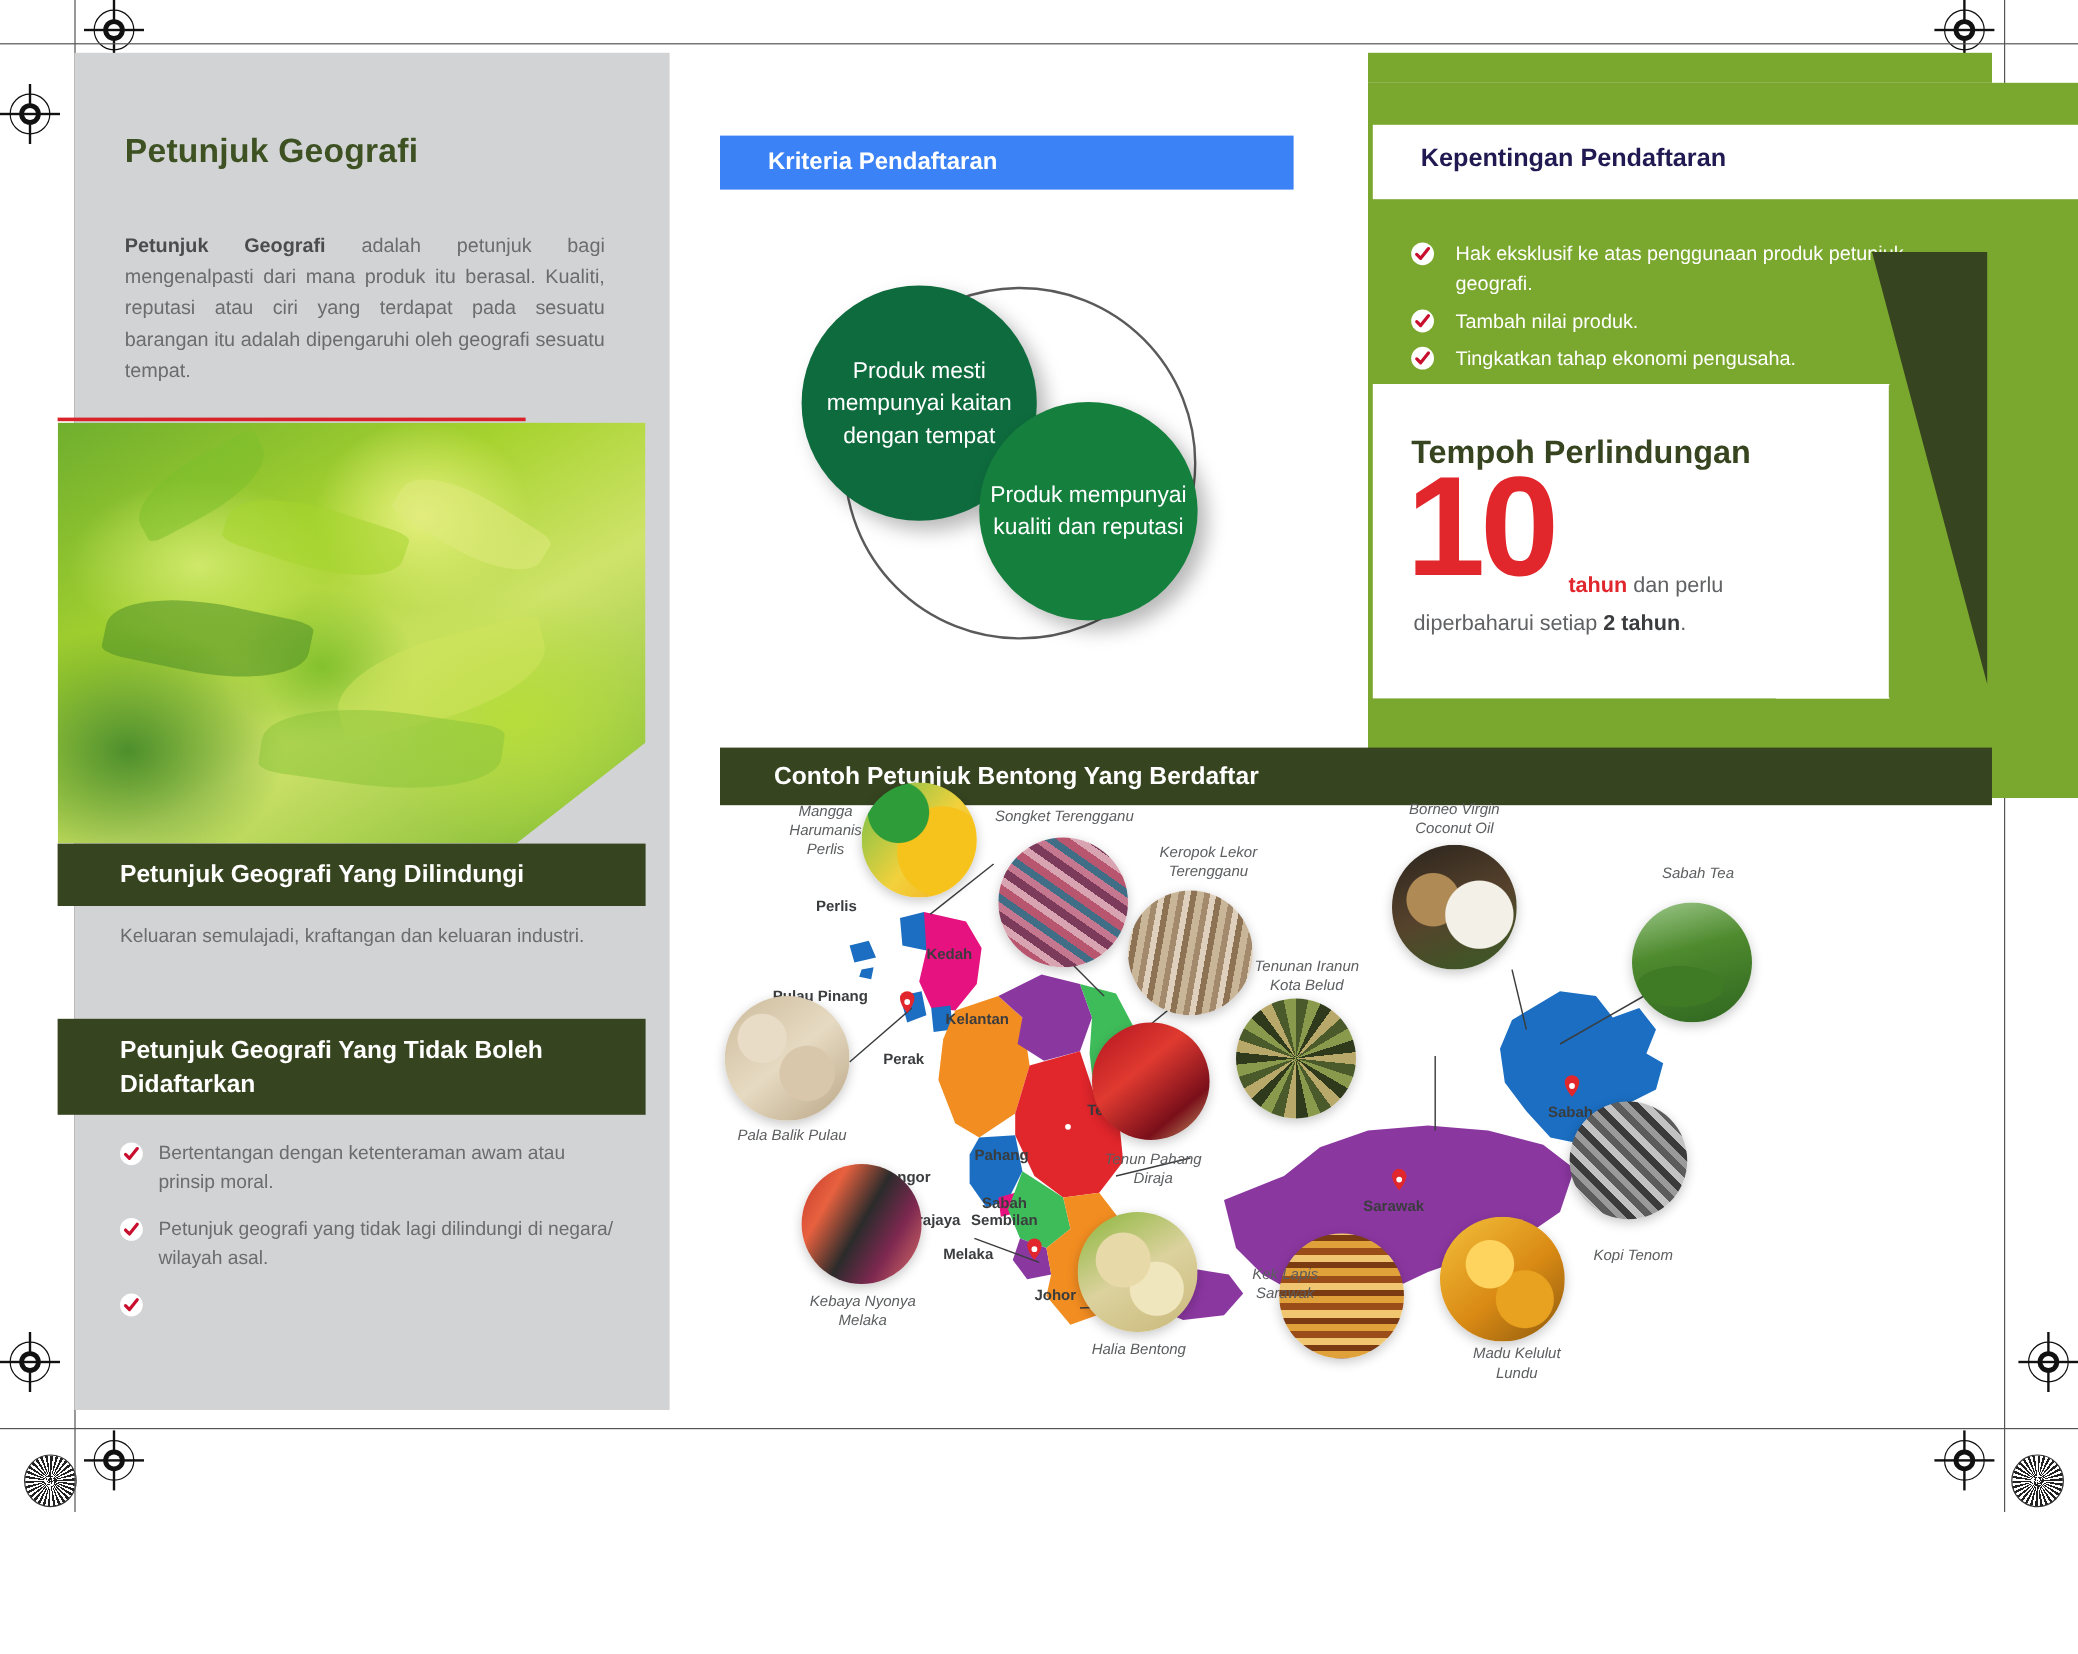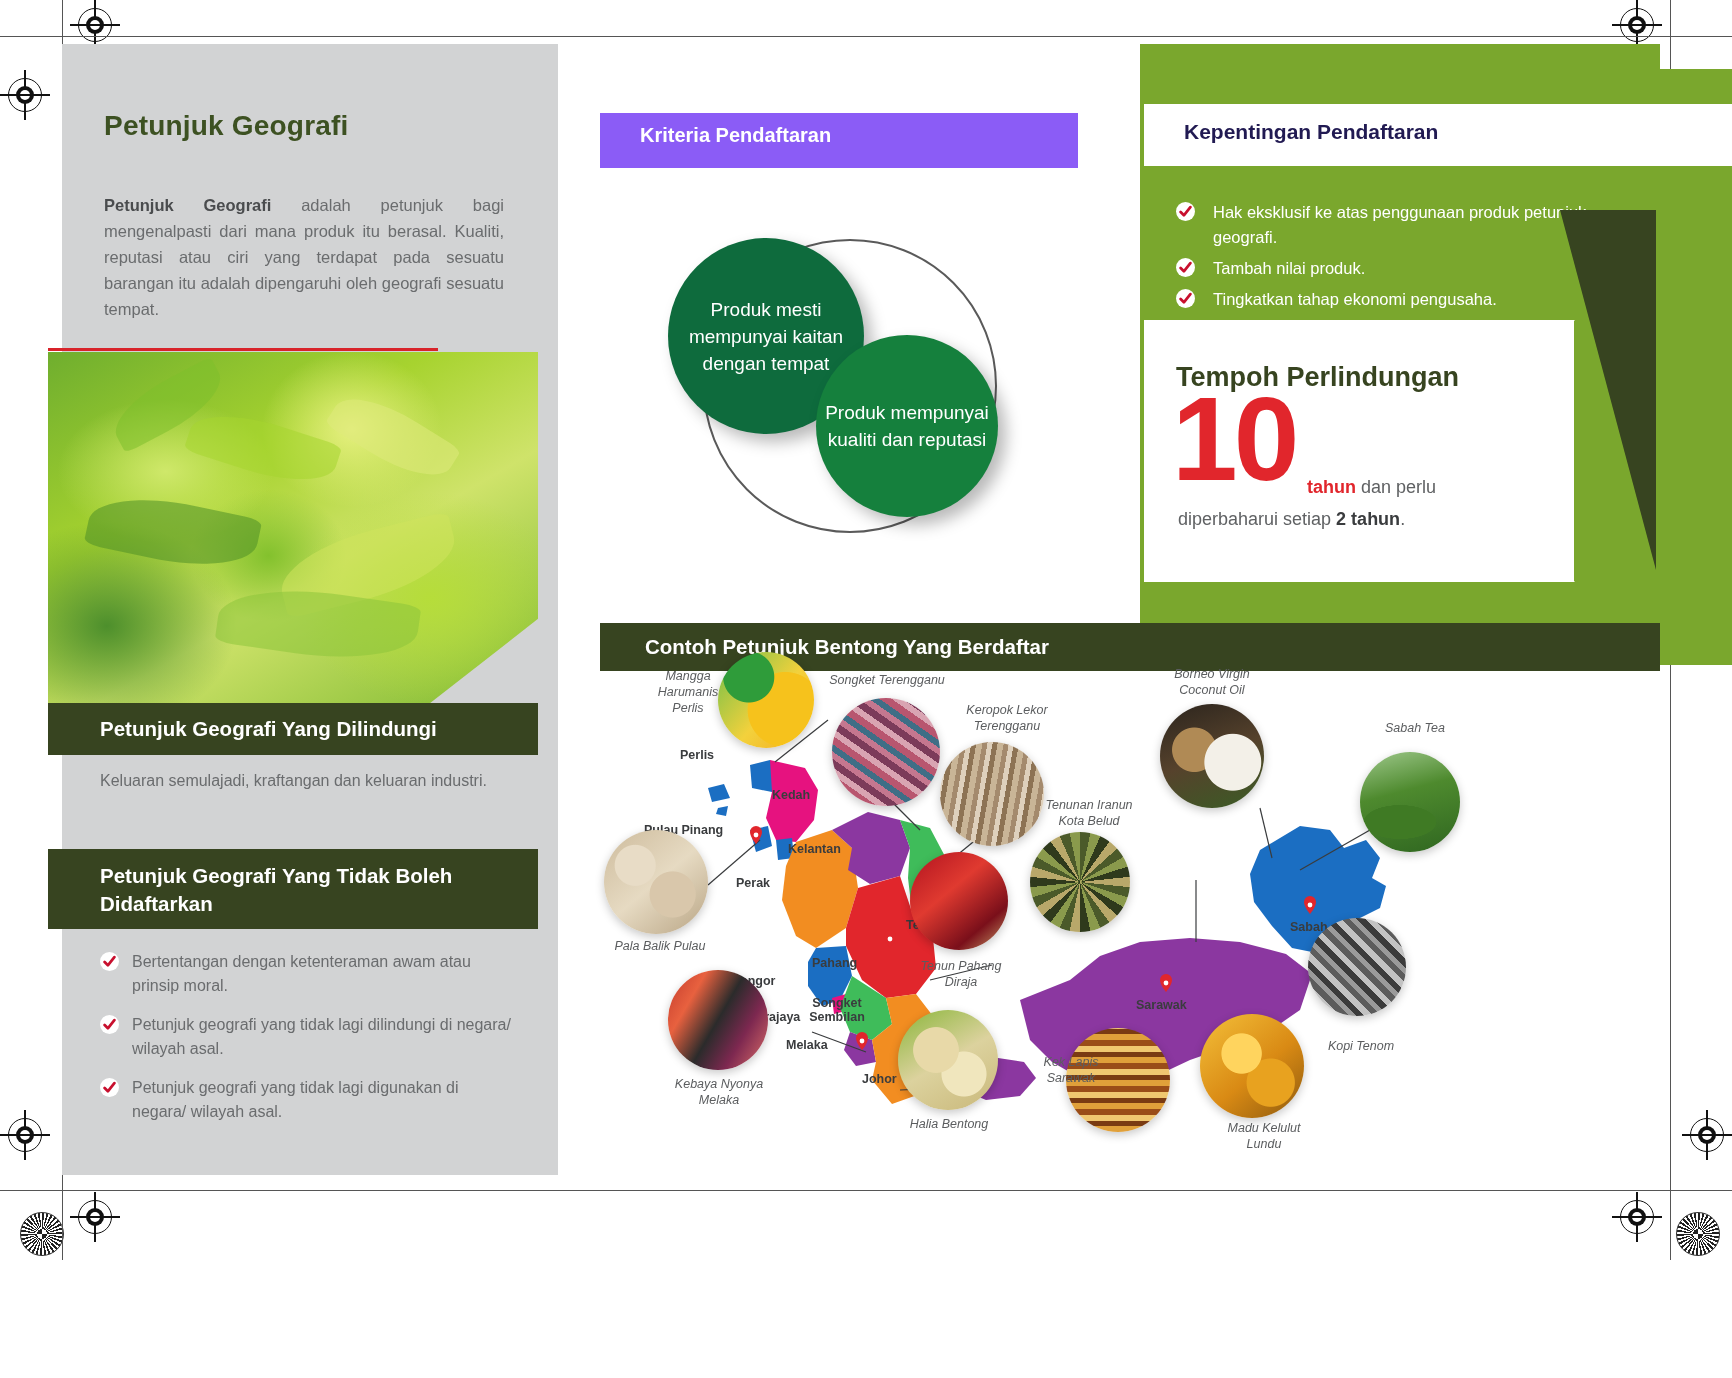--- a/index.html
+++ b/index.html
@@ -62,21 +62,21 @@
   .sec2-band{left:48px;top:849px;width:490px;height:80px;}
   .sec2-list{position:absolute;left:100px;top:950px;width:415px;}
 
   .li{position:relative;padding-left:32px;margin-bottom:15px;color:#6a6c6e;
      font-size:16px;line-height:24px;}
   .tick{position:absolute;left:0;top:2px;width:19px;height:19px;border-radius:50%;
     background:#fff;display:flex;align-items:center;justify-content:center;}
   .tick svg{width:13px;height:13px;display:block;}
 
   
-  .krit-band{position:absolute;left:600px;top:113px;width:478px;height:55px;background:#8b5cf6;}
+  .krit-band{position:absolute;left:600px;top:113px;width:478px;height:45px;background:#3b82f6;}
   .krit-band span{position:absolute;left:40px;top:11px;color:#fff;font-size:20px;font-weight:bold;}
   .venn{position:absolute;left:595px;top:215px;width:470px;height:330px;}
   .venn .ring{position:absolute;left:108px;top:24px;width:290px;height:290px;
     border:2px solid #5a5a5a;border-radius:50%;}
   .venn .c1{position:absolute;left:73px;top:23px;width:196px;height:196px;border-radius:50%;
     background:#0e6b3d;box-shadow:8px 8px 16px rgba(0,0,0,.28);
     display:flex;align-items:center;justify-content:center;text-align:center;
     color:#fff;font-size:19px;line-height:27px;}
   .venn .c2{position:absolute;left:221px;top:120px;width:182px;height:182px;border-radius:50%;
     background:#15803d;box-shadow:8px 8px 16px rgba(0,0,0,.28);
@@ -205,21 +205,20 @@
           </svg>
       </span>
       <span>Petunjuk geografi yang tidak lagi dilindungi di negara/ wilayah asal.</span>
     </div>
     <div class="li">
       <span class="tick">
         <svg viewBox="0 0 24 24">
             <path d="M3 13 L9 19 L21 4" stroke="#c8102e" stroke-width="5" fill="none" stroke-linecap="round" stroke-linejoin="round"></path>
           </svg>
       </span>
-      <span>Petunjuk geografi yang tidak lagi digunakan di negara/ wilayah asal.</span>
     </div>
   </div>
 
   <div class="krit-band">
     <span>Kriteria Pendaftaran</span>
   </div>
   <div class="venn">
     <div class="ring"></div>
     <div class="c1">Produk mesti mempunyai kaitan dengan tempat</div>
     <div class="c2">Produk mempunyai kualiti dan reputasi</div>
@@ -335,21 +334,21 @@
 
     <div class="cap" style="left:80px;top:68px;">Perlis</div>
     <div class="cap" style="left:128px;top:108px;padding-left:44px;">Kedah</div>
     <div class="cap" style="left:44px;top:143px;">Pulau Pinang</div>
     <div class="cap" style="left:136px;top:196px;">Perak</div>
     <div class="cap" style="left:188px;top:162px;">Kelantan</div>
     <div class="cap" style="left:306px;top:238px;">Terengganu</div>
     <div class="cap" style="left:212px;top:276px;">Pahang</div>
     <div class="cap" style="left:122px;top:294px;">Selangor</div>
     <div class="cap" style="left:144px;top:330px;">Putrajaya</div>
-    <div class="cap" style="left:204px;top:316px;width:66px;white-space:normal;text-align:center;line-height:14px;">Songket Sembilan</div>
+    <div class="cap" style="left:204px;top:316px;width:66px;white-space:normal;text-align:center;line-height:14px;">Sabah Sembilan</div>
     <div class="cap" style="left:186px;top:358px;">Melaka</div>
     <div class="cap" style="left:262px;top:392px;">Johor</div>
     <div class="cap" style="left:690px;top:240px;">Sabah</div>
     <div class="cap" style="left:536px;top:318px;">Sarawak</div>
 
     <div class="bubble" style="left:118px;top:-28px;width:96px;height:96px;
       background:
         radial-gradient(circle at 32% 26%,#2f9c3a 0 26%,rgba(0,0,0,0) 27%),
         radial-gradient(circle at 70% 60%,#f6c21c 0 42%,rgba(0,0,0,0) 43%),
         linear-gradient(130deg,#6dbf4a 0%,#f3d13c 55%,#f2a81c 100%);"></div>

